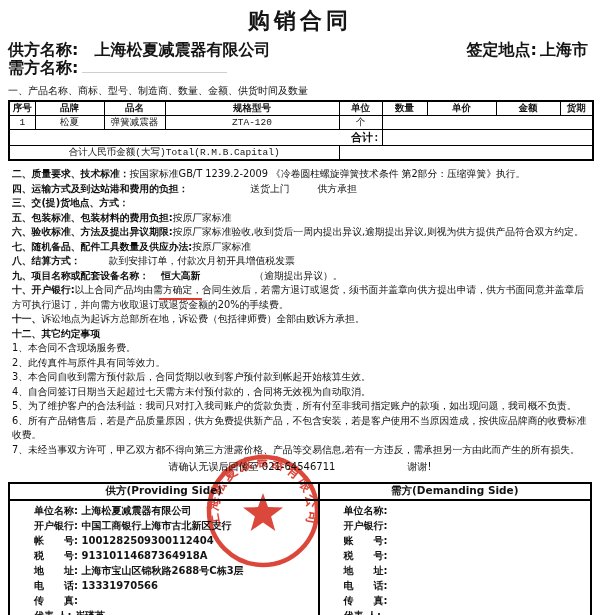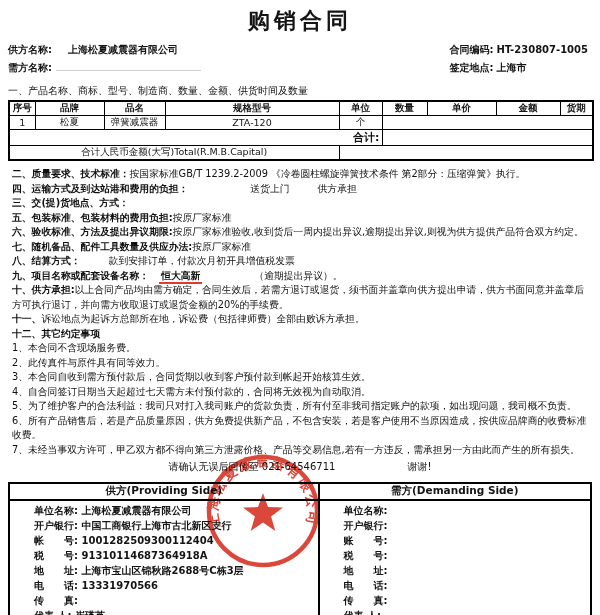--- a/index.html
+++ b/index.html
@@ -2,42 +2,42 @@
 <html><head>
 <meta charset="utf-8">
 <style>
   * { box-sizing: border-box; margin: 0; padding: 0; }
   html,body { width:600px; height:615px; background:#fff; overflow:hidden; }
   body { font-family:"DejaVu Sans","Liberation Sans",sans-serif; color:#141414; position:relative; }
 
   .title { text-align:center; font-size:22px; font-weight:bold; letter-spacing:4px; padding-top:6px; }
 
   .head-wrap { display:flex; justify-content:space-between; margin:5px 12px 0 8px; }
-  .h-line { font-size:10px; font-weight:bold; line-height:18px; white-space:nowrap; }
+  .h-line { font-size:16px; font-weight:bold; line-height:18px; white-space:nowrap; }
   .supplier-name { margin-left:16px; }
   .buyer-blank { display:inline-block; width:145px; height:11px; border-bottom:1px solid #cfcfcf; margin-left:4px; }
   .h-val { margin-left:3px; }
 
   .sec-title { margin:7px 8px 2px; font-size:10px; }
 
-  table.ptable { border-collapse:collapse; margin:0 8px; width:584px; table-layout:fixed; font-size:9.5px; border:2px solid #000; }
+  table.ptable { border-collapse:collapse; margin:0 8px; width:584px; table-layout:fixed; font-size:9.5px; border:2px solid #000;font-family:Liberation Mono, monospace; }
   .ptable th, .ptable td { border:1px solid #000; padding:0 2px; height:13px; text-align:center; overflow:hidden; white-space:nowrap; }
   .ptable th { font-weight:bold; }
   .total-row td { font-weight:bold; font-size:11px; height:15px;margin-left:48px; }
   .total-label { text-align:right !important; }
   .cap-row td { height:14px; }
 
   .clauses { margin:6px 12px 0; font-size:9.8px; line-height:14.5px; color:#101010; }
   .clause { text-align:left; }
   .cl { font-weight:bold; }
   .gap1 { margin-left:10px; }
   .gap3 { margin-left:28px; }
   .gap5 { margin-left:52px; }
   .gap6 { margin-left:62px; }
-  .project { font-weight:bold; border-bottom:2.5px solid #e23b2e; padding:0 2px 1px 2px; }
+  .project { font-weight:bold; border-bottom:2.5px solid #e23b2e; padding:0 2px 17px 2px; }
 
   .confirm-row { display:flex; justify-content:center; gap:72px; margin-top:3px; font-size:10px; }
 
   table.stable { border-collapse:collapse; margin:7px 8px 0; width:584px; table-layout:fixed; }
   .stable td { border:2px solid #000; padding:0; }
   .sig-head td { font-weight:bold; text-align:center; font-size:10.5px; height:17px; }
   .sig-body { vertical-align:top; height:122px; padding-top:2px !important; }
   .sig-line { font-size:10px; font-weight:bold; line-height:15.1px; padding-left:24px; white-space:pre; overflow:hidden; }
 
   .seal { position:absolute; left:204px; top:452px; width:118px; height:118px; mix-blend-mode:multiply; opacity:.93; z-index:3; }
@@ -51,23 +51,20 @@
 <div class="head-wrap">
   <div>
     <div class="h-line">
       <span>供方名称:</span><span class="supplier-name">上海松夏减震器有限公司</span>
     </div>
     <div class="h-line">
       <span>需方名称:</span><span class="buyer-blank"></span>
     </div>
   </div>
   <div>
-    <div class="h-line">
-      <span>合同编码:</span><span class="h-val">HT-230807-1005</span>
-    </div>
     <div class="h-line">
       <span>签定地点:</span><span class="h-val">上海市</span>
     </div>
   </div>
 </div>
 
 <div class="sec-title">一、产品名称、商标、型号、制造商、数量、金额、供货时间及数量</div>
 
 <table class="ptable">
   <colgroup>
@@ -114,21 +111,21 @@
 
 <div class="clauses">
   <div class="clause"><span class="cl">二、质量要求、技术标准：</span><span>按国家标准GB/T 1239.2-2009 《冷卷圆柱螺旋弹簧技术条件 第2部分：压缩弹簧》执行。</span></div>
   <div class="clause"><span class="cl">四、运输方式及到达站港和费用的负担：</span><span class="gap6">送货上门</span><span class="gap3">供方承担</span></div>
   <div class="clause"><span class="cl">三、交(提)货地点、方式：</span></div>
   <div class="clause"><span class="cl">五、包装标准、包装材料的费用负担:</span><span>按原厂家标准</span></div>
   <div class="clause"><span class="cl">六、验收标准、方法及提出异议期限:</span><span>按原厂家标准验收,收到货后一周内提出异议,逾期提出异议,则视为供方提供产品符合双方约定。</span></div>
   <div class="clause"><span class="cl">七、随机备品、配件工具数量及供应办法:</span><span>按原厂家标准</span></div>
   <div class="clause"><span class="cl">八、结算方式：</span><span class="gap3">款到安排订单，付款次月初开具增值税发票</span></div>
   <div class="clause"><span class="cl">九、项目名称或配套设备名称：</span><span class="project gap1">恒大高新</span><span class="gap5">（逾期提出异议）。</span></div>
-  <div class="clause"><span class="cl">十、供方承担:</span><span>以上合同产品均由需方确定，合同生效后，若需方退订或退货，须书面并盖章向供方提出申请，供方书面同意并盖章后方可执行退订，并向需方收取退订或退货金额的20%的手续费。</span></div>
+  <div class="clause"><span class="cl">十、开户银行:</span><span>以上合同产品均由需方确定，合同生效后，若需方退订或退货，须书面并盖章向供方提出申请，供方书面同意并盖章后方可执行退订，并向需方收取退订或退货金额的20%的手续费。</span></div>
   <div class="clause"><span class="cl">十一、</span><span>诉讼地点为起诉方总部所在地，诉讼费（包括律师费）全部由败诉方承担。</span></div>
   <div class="clause"><span class="cl">十二、其它约定事项</span></div>
   <div class="clause"><span>1、本合同不含现场服务费。</span></div>
   <div class="clause"><span>2、此传真件与原件具有同等效力。</span></div>
   <div class="clause"><span>3、本合同自收到需方预付款后，合同货期以收到客户预付款到帐起开始核算生效。</span></div>
   <div class="clause"><span>4、自合同签订日期当天起超过七天需方未付预付款的，合同将无效视为自动取消。</span></div>
   <div class="clause"><span>5、为了维护客户的合法利益：我司只对打入我司账户的货款负责，所有付至非我司指定账户的款项，如出现问题，我司概不负责。</span></div>
   <div class="clause"><span>6、所有产品销售后，若是产品质量原因，供方免费提供新产品，不包含安装，若是客户使用不当原因造成，按供应品牌商的收费标准收费。</span></div>
   <div class="clause"><span>7、未经当事双方许可，甲乙双方都不得向第三方泄露价格、产品等交易信息,若有一方违反，需承担另一方由此而产生的所有损失。</span></div>
   <div class="confirm-row">

